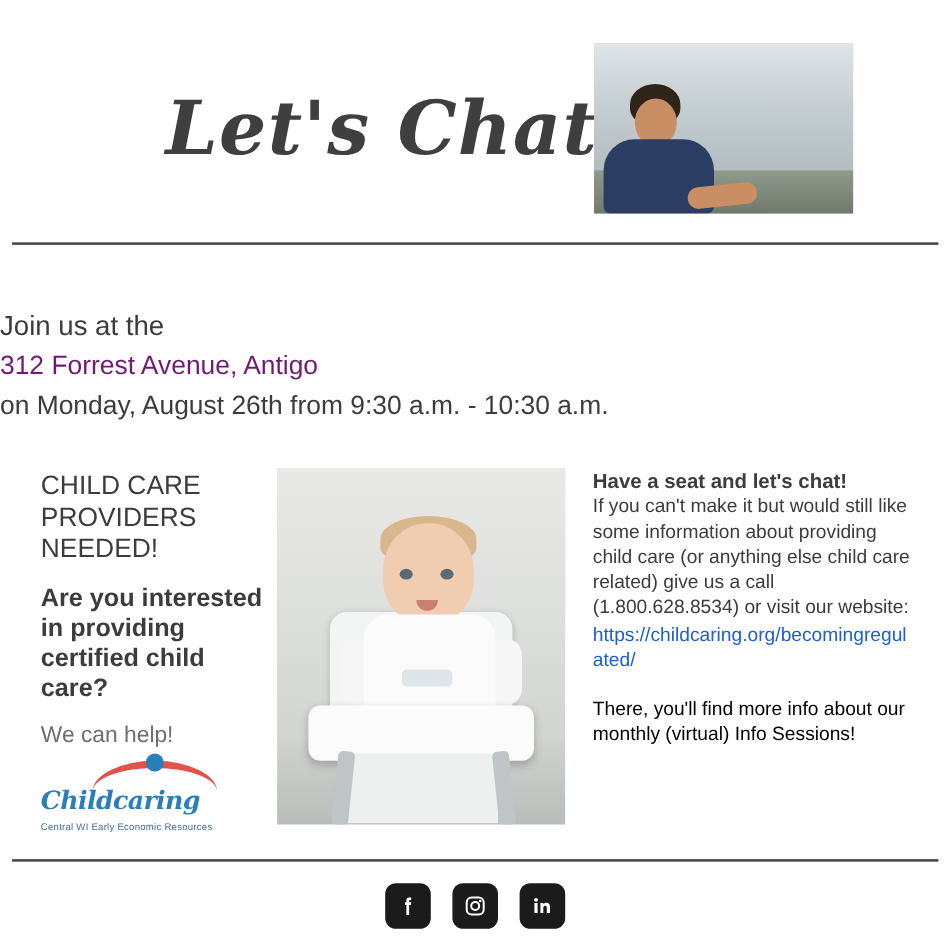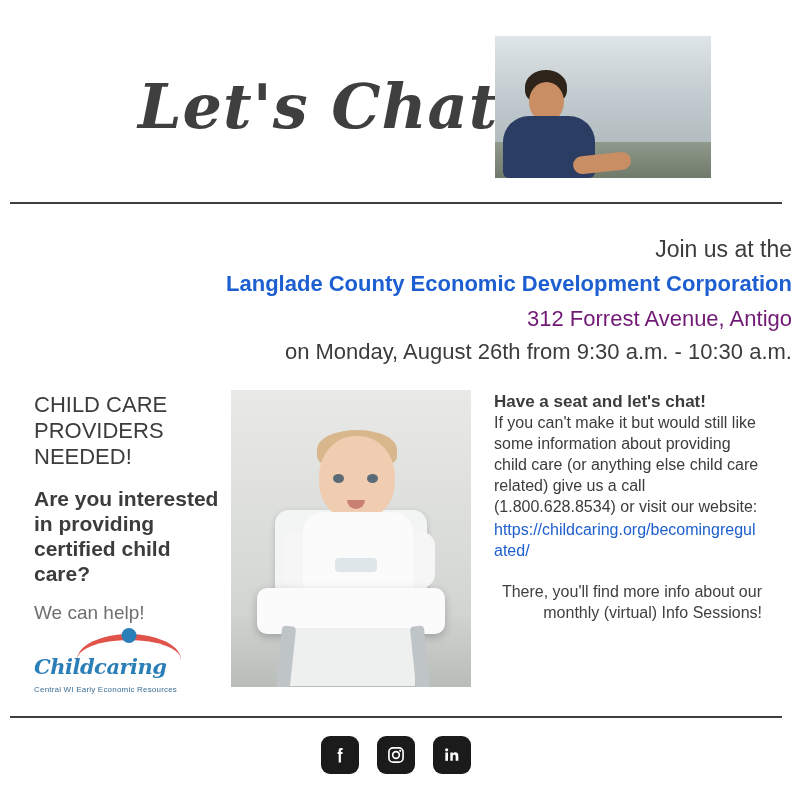--- a/index.html
+++ b/index.html
@@ -87,23 +87,22 @@
     height: 2px;
     background: #3f3f3f;
   }
   .rule-top { top: 202px; }
   .rule-bottom { top: 716px; }
 
   
   .invite {
     position: absolute;
     left: 0; right: 0;
-    top: 232px;
-    text-align: right;
-    padding-left: 40px;
+    top: 254px;
+    text-align: left;
   }
   .invite .line1 {
     font-size: 23px;
     color: #3c3c3c;
     line-height: 34px;
   }
   .invite .org {
     font-size: 22px;
     font-weight: bold;
     color: #1d5fd0;
@@ -273,22 +272,22 @@
     line-height: 21px;
     font-weight: normal;
     color: #1d5fd0;
     text-decoration: none;
     word-break: break-all;
   }
   .rc-note {
     margin-top: 20px;
     font-size: 16px;
     line-height: 21px;
-    color: #404040;
-    text-align: right;
+    color: #000000;
+    text-align: left;
   }
 
   
   .social {
     position: absolute;
     left: 0; right: 0;
     top: 736px;
     display: flex;
     justify-content: center;
     gap: 18px;
@@ -327,21 +326,20 @@
         
         
       </div>
     </div>
   </div>
 
   <div class="rule rule-top"></div>
 
   <div class="invite">
     <div class="line1">Join us at the</div>
-    <div class="org">Langlade County Economic Development Corporation</div>
     <div class="addr">312 Forrest Avenue, Antigo</div>
     <div class="when">on Monday, August 26th from 9:30 a.m. - 10:30 a.m.</div>
   </div>
 
   <div class="left-col">
     <div class="needed">CHILD CARE PROVIDERS NEEDED!</div>
     <div class="interested">Are you interested in providing certified child care?</div>
     <div class="help">We can help!</div>
 
     <div class="logo">

